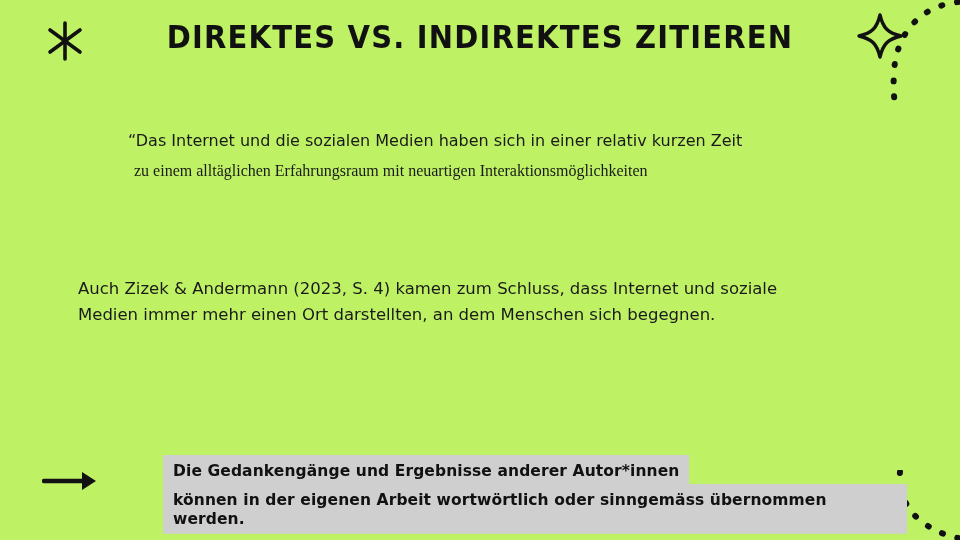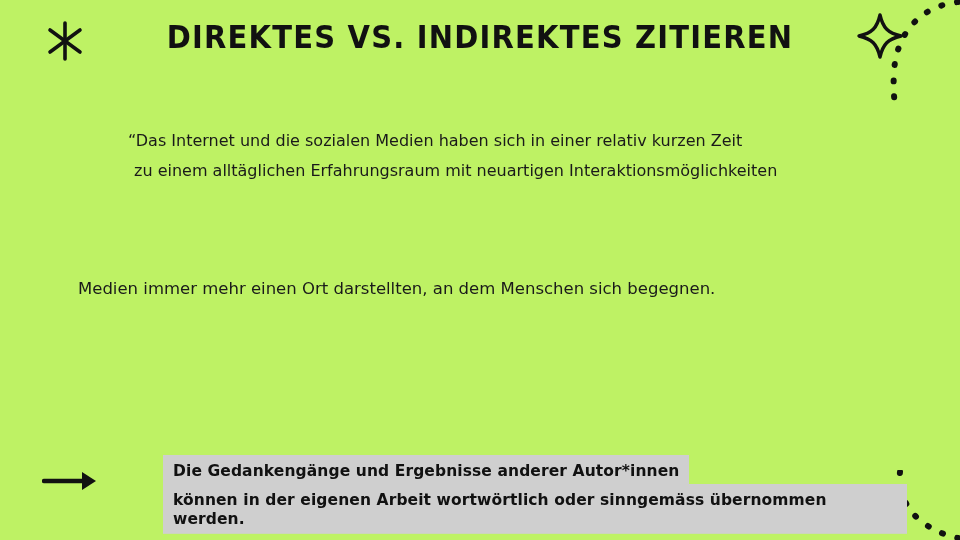--- a/index.html
+++ b/index.html
@@ -73,21 +73,21 @@
   .quote-block {
     position: absolute;
     left: 88px;
     top: 126px;
     width: 790px;
     font-size: 16px;
     line-height: 30px;
     color: #1a1a1a;
     margin-left: 40px;
   }
-  .quote-block .ln2 { padding-left: 6px; }
+  .quote-block .ln2 { padding-left: 6px; font-family: Liberation Serif, serif; }
 
   .paraphrase-block {
     position: absolute;
     left: 78px;
     top: 276px;
     width: 790px;
     font-size: 16.5px;
     line-height: 26px;
     color: #1a1a1a;
   }
@@ -157,20 +157,21 @@
       <path d="M12 2 C10 18 16 38 34 52 C48 62 60 66 70 68" fill="none" stroke="#111111" stroke-width="6" stroke-linecap="round" stroke-dasharray="1 15"></path>
     </svg>
   </div>
 
   <div class="quote-block">
     <div class="ln1">“Das Internet und die sozialen Medien haben sich in einer relativ kurzen Zeit</div>
     <div class="ln2">zu einem alltäglichen Erfahrungsraum mit neuartigen Interaktionsmöglichkeiten</div>
   </div>
 
   <div class="paraphrase-block">
+    <div>Auch Zizek &amp; Andermann (2023, S. 4) kamen zum Schluss, dass Internet und soziale</div>
     <div>Medien immer mehr einen Ort darstellten, an dem Menschen sich begegnen.</div>
   </div>
 
   <div class="arrow-mark">
     <svg viewBox="0 0 58 26" width="58" height="26" aria-hidden="true">
       <line x1="2" y1="13" x2="44" y2="13" stroke="#111111" stroke-width="4.5" stroke-linecap="round"></line>
       <path d="M40 4 L54 13 L40 22 Z" fill="#111111"></path>
     </svg>
   </div>
 

